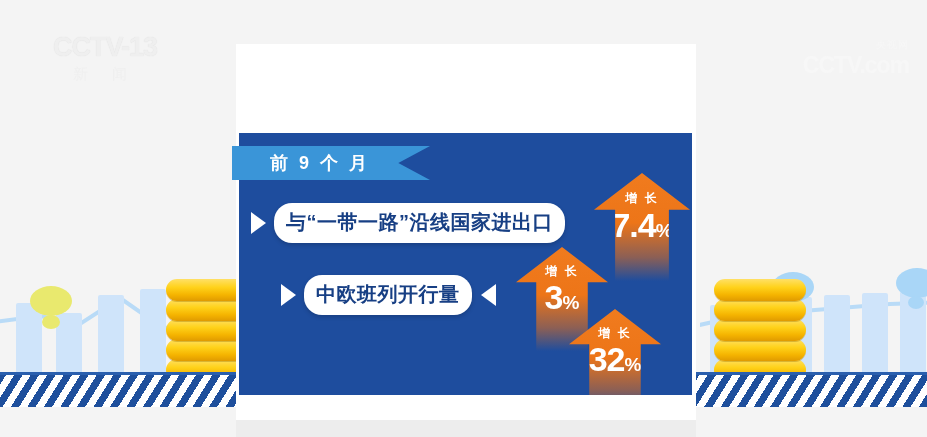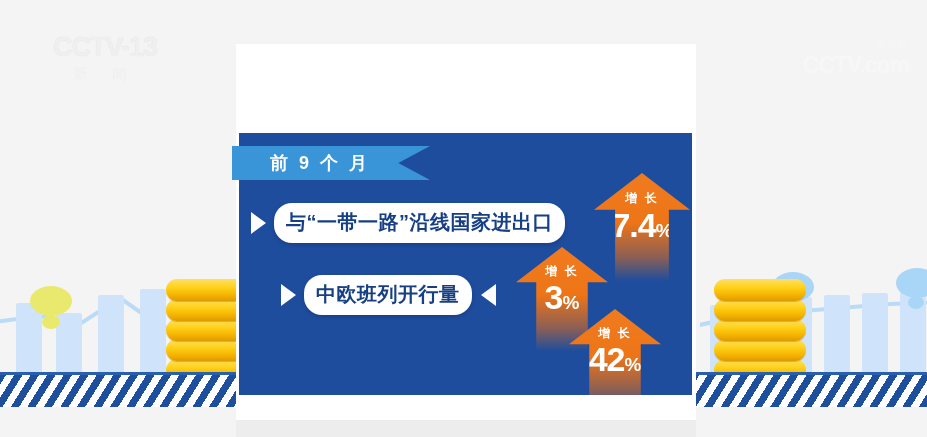--- a/index.html
+++ b/index.html
@@ -188,21 +188,21 @@
   <div class="arrow" style="left:277px;top:114px;width:92px;height:104px;">
     <div class="lbl" style="top:16px;">增 长</div>
     <div class="val" style="top:31px;">
       <span class="num">3</span><span class="pct">%</span>
     </div>
   </div>
 
   <div class="arrow" style="left:330px;top:176px;width:92px;height:104px;">
     <div class="lbl" style="top:16px;">增 长</div>
     <div class="val" style="top:31px;">
-      <span class="num">42</span><span class="pct">%</span>
+      <span class="num">32</span><span class="pct">%</span>
     </div>
   </div>
 
   <div class="row" style="left:12px;top:70px;">
     <span class="tri"></span>
     <span class="pill" style="margin-left:8px;">与“一带一路”沿线国家进出口</span>
   </div>
 
   <div class="row" style="left:42px;top:142px;">
     <span class="tri"></span>

